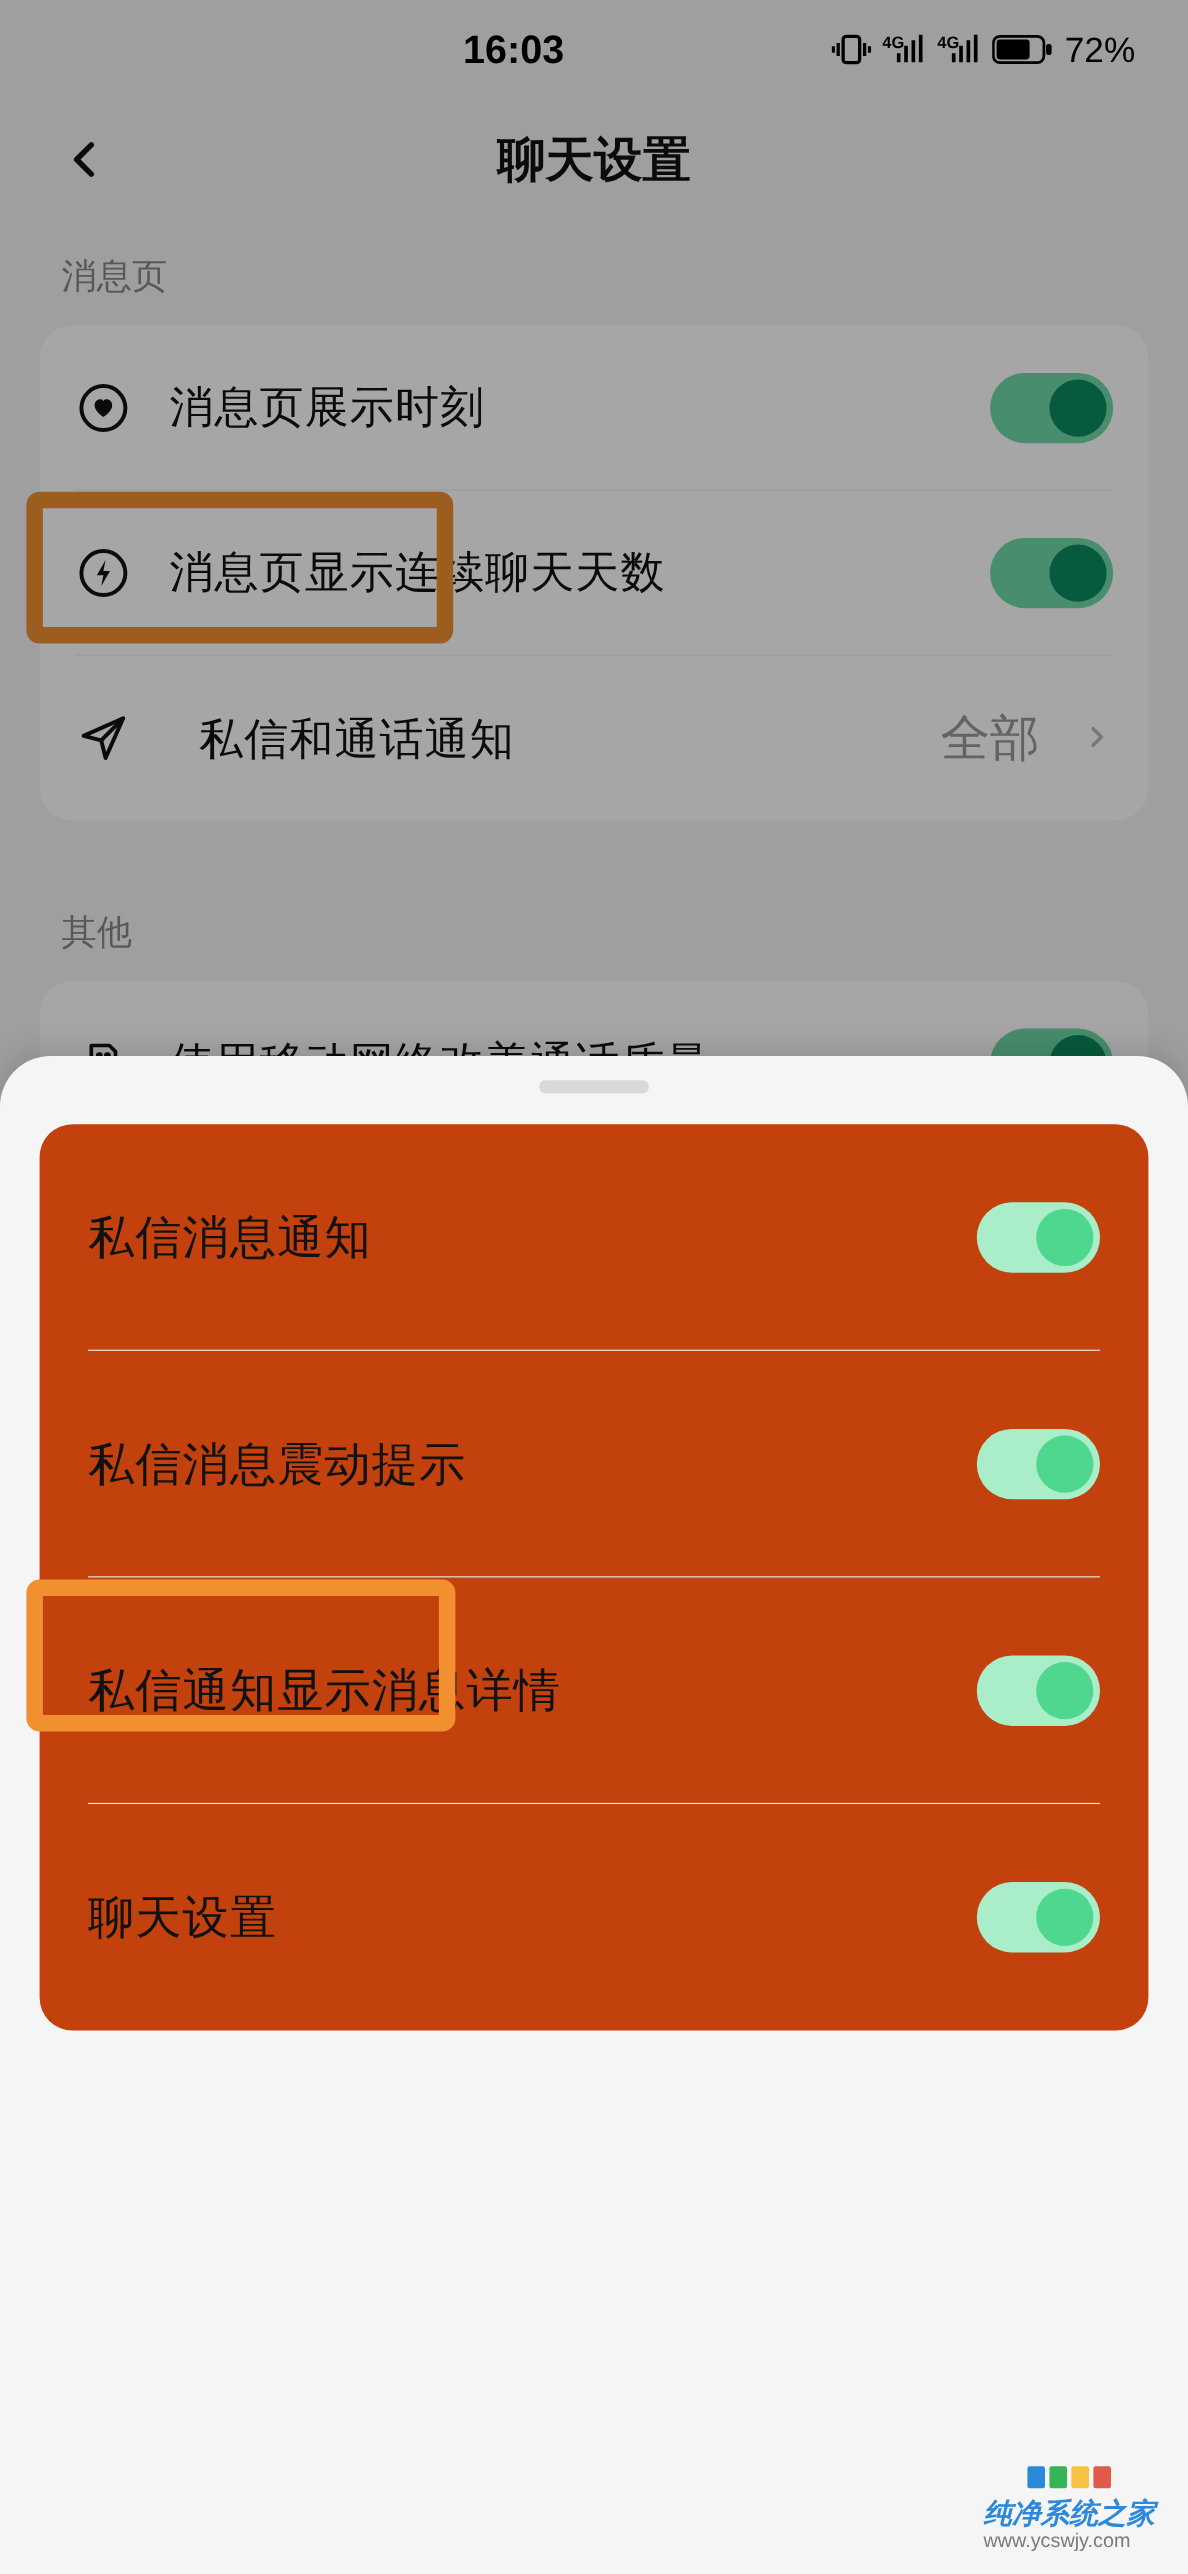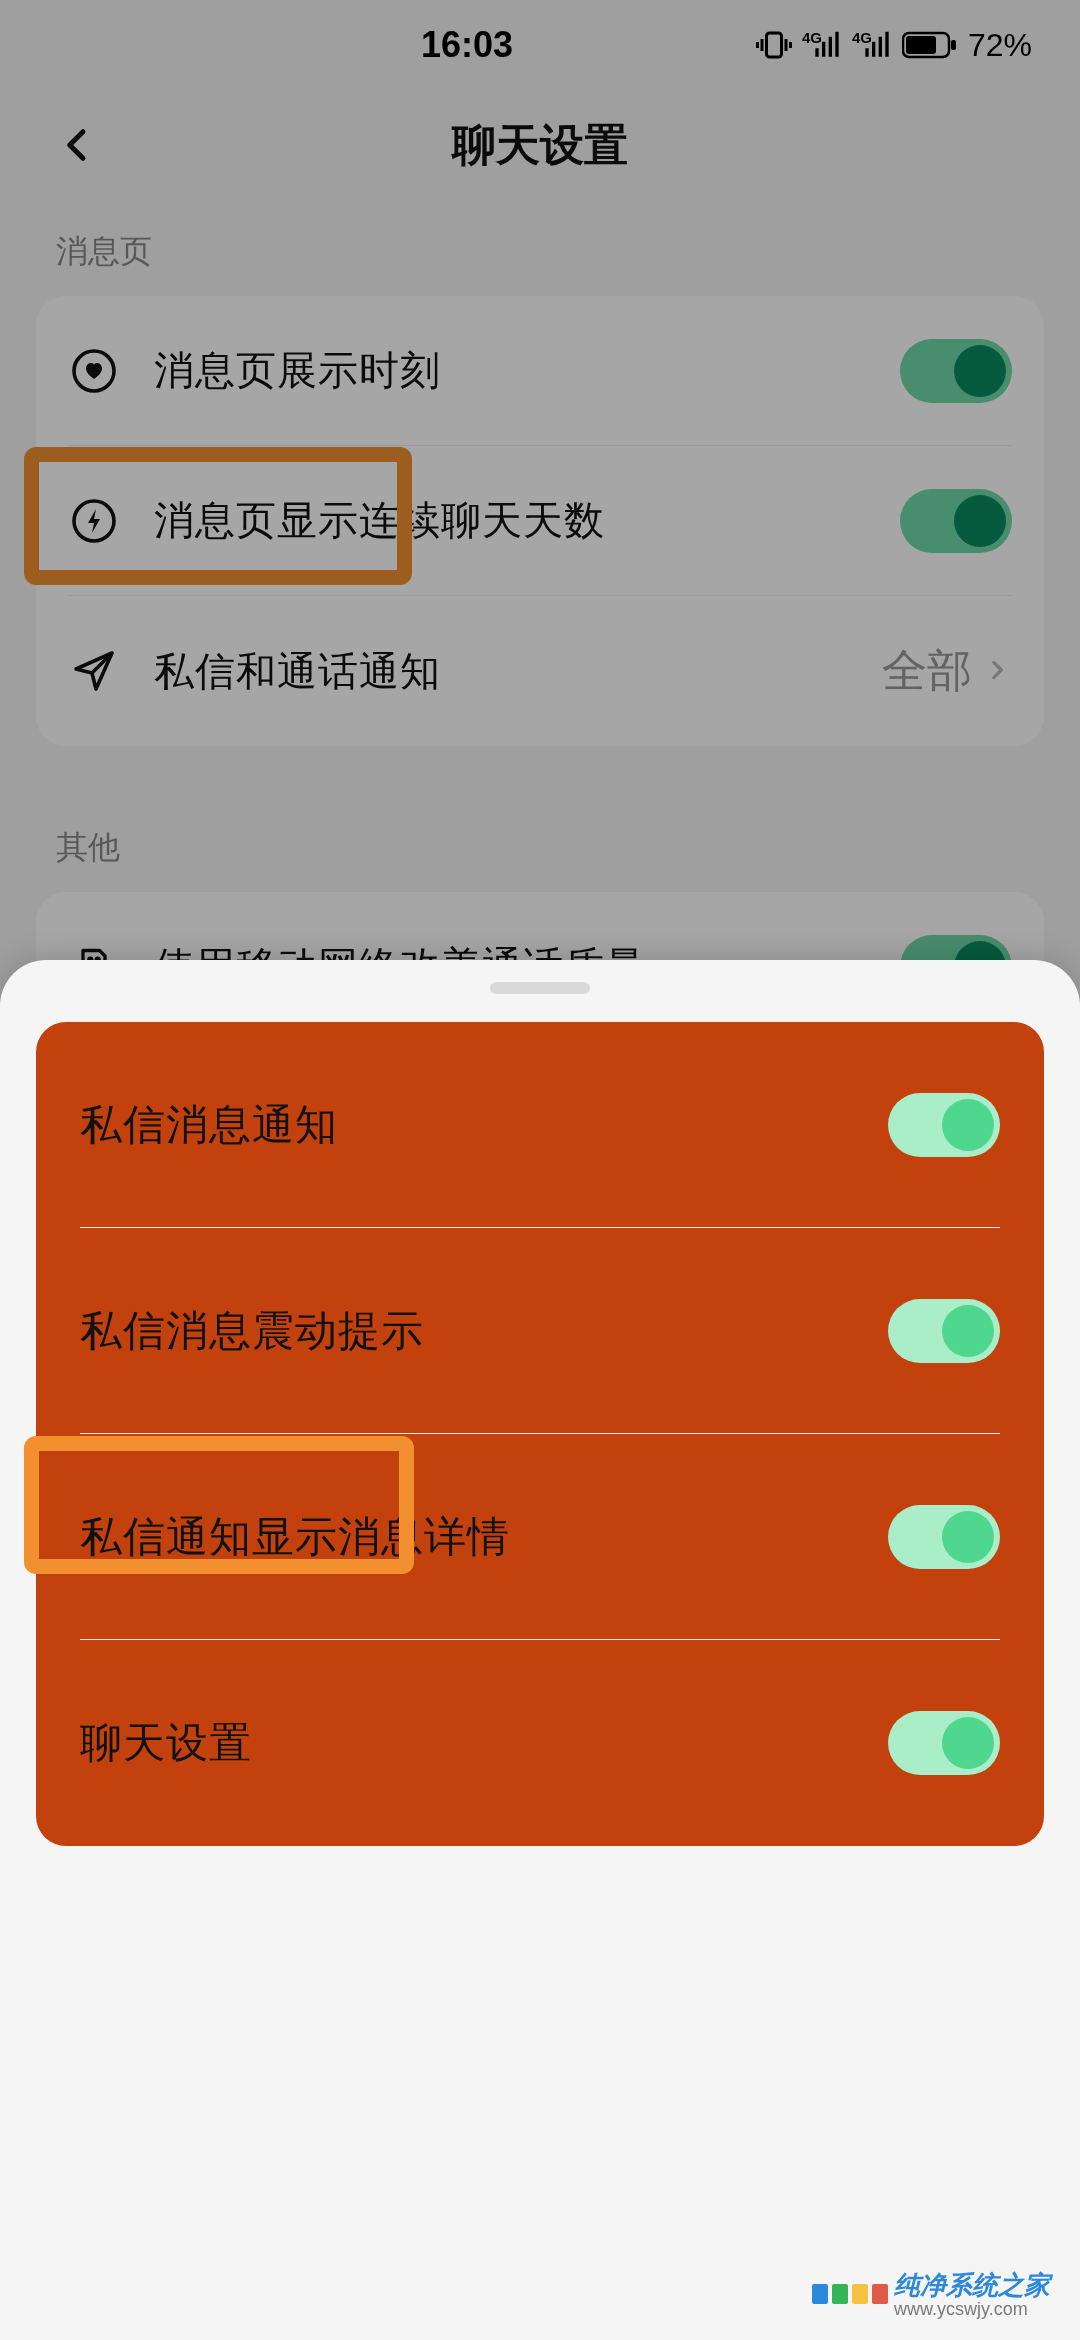--- a/index.html
+++ b/index.html
@@ -31,21 +31,21 @@
     .section-label{ font-size:32px; color:#888; padding:30px 56px 22px; }
     
     .card{
       background:#fff; margin:0 36px; border-radius:30px; padding:0 32px;
       overflow:hidden;
     }
     .row{
       display:flex; align-items:center; height:150px;
       border-bottom:1px solid #eee;
     }
-    .row:last-child{ border-bottom:none; }
+    .row:last-child{ border-bottom:none;gap:27px; }
     .row-icon{ width:52px; height:52px; display:flex; align-items:center; justify-content:center; flex-shrink:0;}
     .row-label{ font-size:40px; color:#111; font-weight:500; margin-left:34px; flex:1; letter-spacing:1px;}
     .row-value{ font-size:45px; color:#999; margin-right:12px;}
     .chevron{ width:28px; height:28px; }
     
     .toggle{
       position:relative; width:112px; height:64px; background:#6fd9a8; border-radius:40px;
       flex-shrink:0;
     }
     .toggle .knob{
@@ -70,21 +70,21 @@
       width:100px; height:12px; background:#d9d9d9; border-radius:8px;
       margin:22px auto 28px;
     }
     .sheet .card{ margin:0 36px; background:#c2410c; border-radius:30px; padding:0 44px;}
     .sheet .row{ height:206px; border-bottom:1px solid #eee;}
     .sheet .row:last-child{ border-bottom:none; }
     .sheet .row-label{ margin-left:0; font-size:42px; font-weight:400;}
     
     .watermark{
       position:absolute; right:30px; bottom:20px; display:flex; align-items:center; gap:6px;
-      font-size:26px; color:#2c88d8; font-weight:700; font-style:italic;
+      font-size:26px; color:#2c88d8; font-weight:700; font-style:italic;flex-direction:column;
     }
     .watermark .sub{ font-size:18px; color:#7a7a7a; font-style:normal; font-weight:400; display:block; margin-top:-4px;}
     .wm-logo{ display:flex; gap:4px; }
     .wm-logo span{ width:16px; height:20px; background:#2c88d8; border-radius:2px; }
     .wm-logo span:nth-child(2){ background:#35b558; }
     .wm-logo span:nth-child(3){ background:#f5c242; }
     .wm-logo span:nth-child(4){ background:#e05a4a; }
   </style>
 </head>
 <body>

